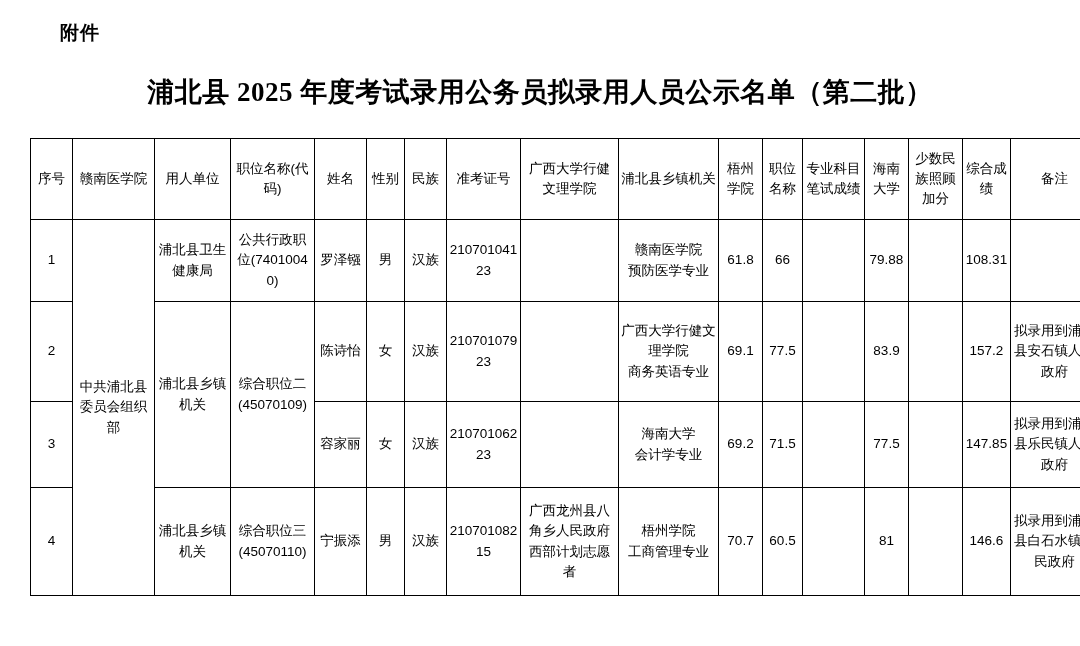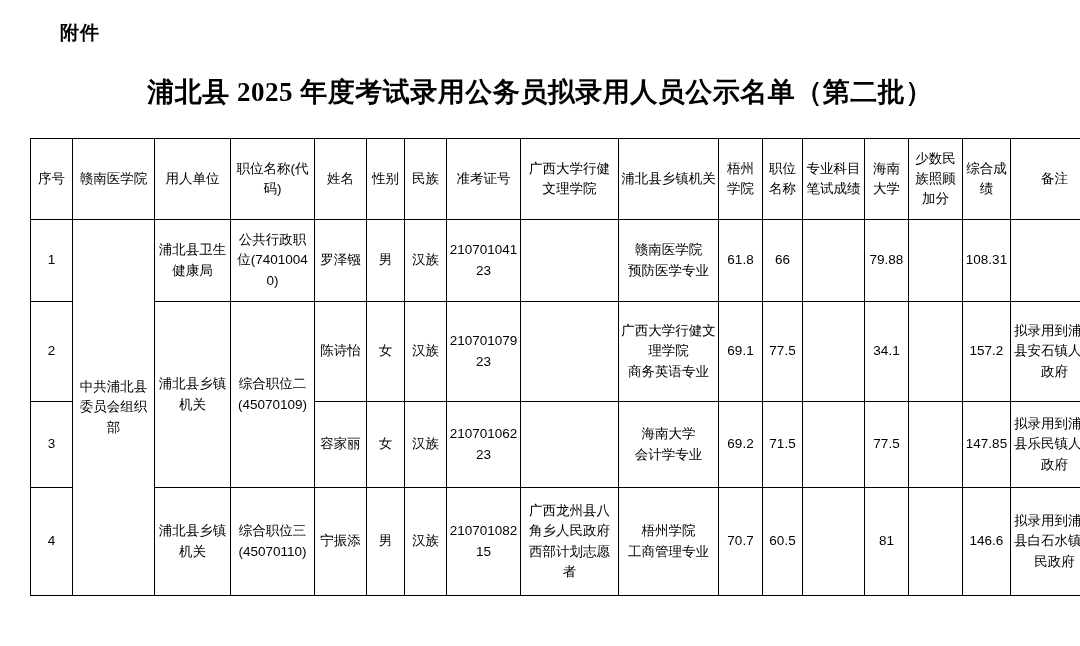--- a/index.html
+++ b/index.html
@@ -156,21 +156,21 @@
           <td>陈诗怡</td>
           <td>女</td>
           <td>汉族</td>
           <td>21070107923</td>
           <td></td>
           <td class="cell-multiline">广西大学行健文理学院
 商务英语专业</td>
           <td>69.1</td>
           <td>77.5</td>
           <td></td>
-          <td>34.1</td>
+          <td>83.9</td>
           <td></td>
           <td>157.2</td>
           <td>拟录用到浦北县安石镇人民政府</td>
         </tr>
         <tr class="row-h3">
           <td>3</td>
           <td>容家丽</td>
           <td>女</td>
           <td>汉族</td>
           <td>21070106223</td>

